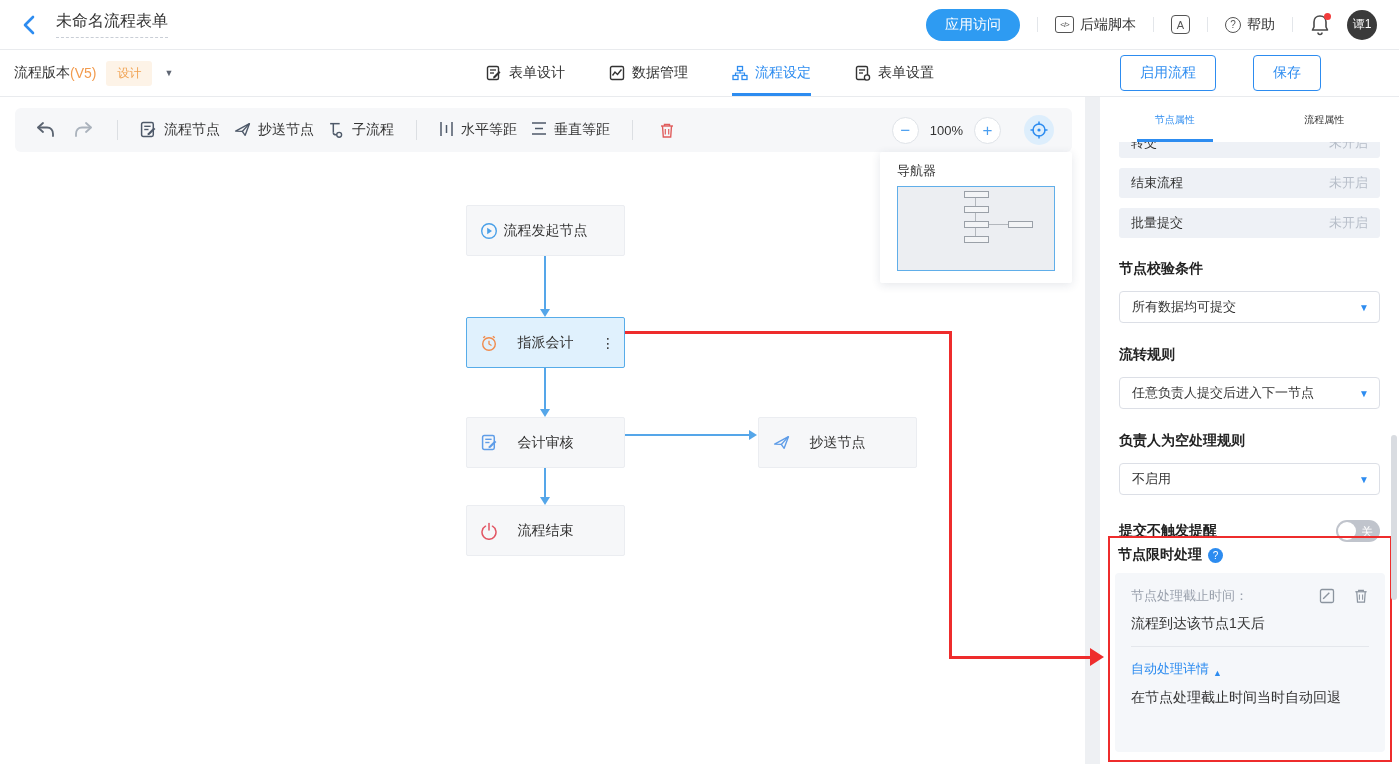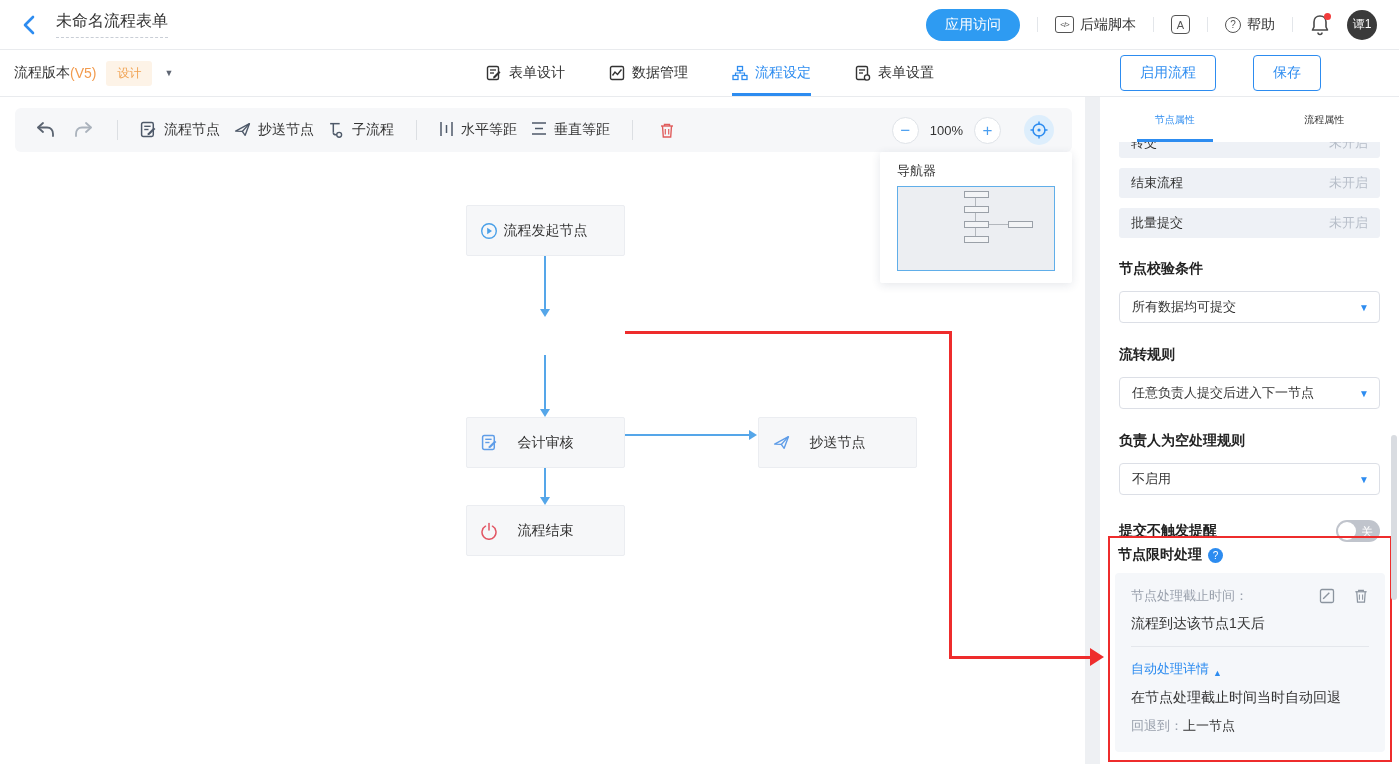--- a/index.html
+++ b/index.html
@@ -321,20 +321,32 @@
       <div class="node" style="left:466px; top:108px;">
         <span class="n-icon">
           <svg width="18" height="18" viewBox="0 0 18 18">
               <circle cx="9" cy="9" r="7.3" fill="none" stroke="#4aa0e8" stroke-width="1.4"></circle>
               <path d="M7.2 5.8 L12 9 L7.2 12.2 Z" fill="#4aa0e8"></path>
             </svg>
         </span>
         <span class="n-label">流程发起节点</span>
       </div>
 
+      <div class="node active" style="left:466px; top:220px;">
+        <span class="n-icon">
+          <svg width="18" height="18" viewBox="0 0 18 18">
+              <circle cx="9" cy="10" r="6.3" fill="none" stroke="#f08a4b" stroke-width="1.4"></circle>
+              <polyline points="9,6.8 9,10 11.5,11.5" fill="none" stroke="#f08a4b" stroke-width="1.3"></polyline>
+              <line x1="3.2" y1="3.8" x2="5.2" y2="2.4" stroke="#f08a4b" stroke-width="1.4"></line>
+              <line x1="14.8" y1="3.8" x2="12.8" y2="2.4" stroke="#f08a4b" stroke-width="1.4"></line>
+            </svg>
+        </span>
+        <span class="n-label">指派会计</span>
+        <span class="kebab">⋮</span>
+      </div>
 
       <div class="node" style="left:466px; top:320px;">
         <span class="n-icon">
           <svg width="17" height="17" viewBox="0 0 16 16">
               <rect x="1.5" y="1.5" width="11" height="13" rx="1.5" fill="none" stroke="#5f9de8" stroke-width="1.4"></rect>
               <line x1="4" y1="5" x2="10" y2="5" stroke="#5f9de8" stroke-width="1.3"></line>
               <line x1="4" y1="8" x2="8" y2="8" stroke="#5f9de8" stroke-width="1.3"></line>
               <path d="M9 13 L14.5 7.5 L13 6 L7.5 11.5 L7 13.5 Z" fill="#5f9de8"></path>
             </svg>
         </span>
@@ -443,23 +455,20 @@
                 </svg>
             </span>
           </div>
           <div class="tl-value">流程到达该节点1天后</div>
           <div class="tl-divider"></div>
           <span class="tl-link">
             <span>自动处理详情</span>
             <span class="up">▲</span>
           </span>
           <div class="tl-detail">在节点处理截止时间当时自动回退</div>
-          <div class="tl-back">
-            <span class="g">回退到：</span><span class="d">上一节点</span>
-          </div>
         </div>
       </div>
 
       <div class="scroll-thumb"></div>
     </div>
   </div>
 
   <div class="red-seg" style="left:625px; top:331px; width:327px; height:3px;"></div>
   <div class="red-seg" style="left:949px; top:331px; width:3px; height:328px;"></div>
   <div class="red-seg" style="left:949px; top:656px; width:141px; height:3px;"></div>

